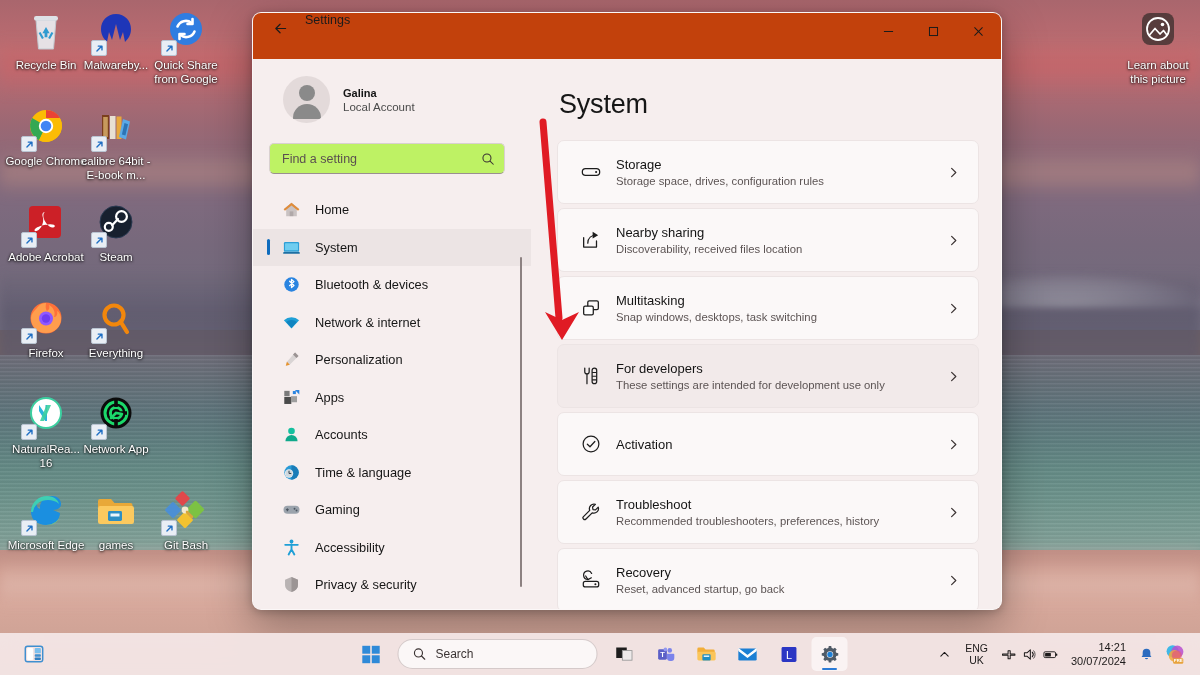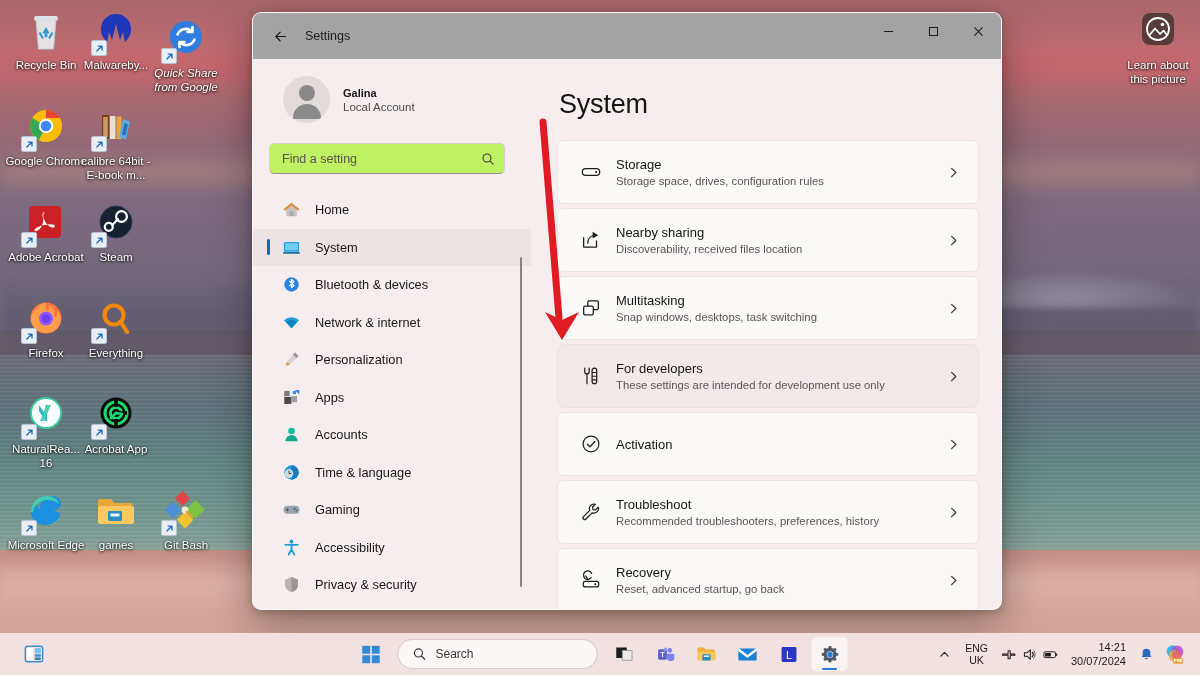--- a/index.html
+++ b/index.html
@@ -86,22 +86,22 @@
 
   
   #settings-window {
     position: absolute; left: 252px; top: 12px; width: 750px; height: 598px;
     background: #f6eeee; border-radius: 9px;
     box-shadow: 0 14px 44px rgba(0,0,0,.34), 0 2px 10px rgba(0,0,0,.22);
     overflow: hidden;
     border: 1px solid rgba(255,255,255,.5);
   }
   .titlebar {
-    height: 46px; display: flex; align-items: center; position: relative;
-    background: #a3a3a3;
+    height: 46px; display: flex; position: relative;
+    background: #c2410c;
   }
   .back-btn {
     width: 34px; height: 30px; margin-left: 10px; border-radius: 5px;
     display: flex; align-items: center; justify-content: center; cursor: default;
   }
   .back-btn svg { width: 17px; height: 17px; }
   .win-title { font-size: 12.5px; color: #1b1b1b; margin-left: 8px; }
   .win-controls { position: absolute; right: 0; top: 0; display: flex; }
   .wc {
     width: 45px; height: 36px; display: flex; align-items: center;
@@ -262,21 +262,21 @@
     <div class="desk-icon" style="left: 75px; top: 8px;">
       <div class="glyph"><svg viewBox="0 0 46 46">
           <path d="M23 6 C14 6 8 13 8 21 c0 6 3 10 6 13 l2 -10 3 8 4 -16 4 16 3 -8 2 10 c3 -3 6 -7 6 -13 C38 13 32 6 23 6 z" fill="#1e36b8"></path>
         </svg><div class="shortcut-badge">
   <svg viewBox="0 0 12 12">
             <path d="M3.2 8.8 L8.4 3.6 M4.6 3.4 H8.7 V7.5" fill="none" stroke="#1f6fc4" stroke-width="1.5" stroke-linecap="round" stroke-linejoin="round"></path>
           </svg>
 </div></div>
     <span class="label">Malwareby...</span>
     </div>
-    <div class="desk-icon" style="left: 145px; top: 16px; font-style: italic;">
+    <div class="desk-icon" style="left: 145px; top: 8px;">
       <div class="glyph"><svg viewBox="0 0 46 46">
           <circle cx="23" cy="21" r="16" fill="#2f7de1"></circle>
           <path d="M14.5 18.5 a9 9 0 0 1 14 -3.6 M31.5 23.5 a9 9 0 0 1 -14 3.6" fill="none" stroke="#ffffff" stroke-width="2.6" stroke-linecap="round"></path>
           <path d="M29.5 11 v5 h-5 M16.5 31 v-5 h5" fill="none" stroke="#ffffff" stroke-width="2.6" stroke-linecap="round" stroke-linejoin="round"></path>
         </svg><div class="shortcut-badge">
   <svg viewBox="0 0 12 12">
             <path d="M3.2 8.8 L8.4 3.6 M4.6 3.4 H8.7 V7.5" fill="none" stroke="#1f6fc4" stroke-width="1.5" stroke-linecap="round" stroke-linejoin="round"></path>
           </svg>
 </div></div>
     <span class="label">Quick Share from Google</span>
@@ -379,21 +379,21 @@
           <circle cx="23" cy="21" r="15.5" fill="#0b0b0b"></circle>
           <circle cx="23" cy="21" r="11" fill="none" stroke="#1bd96a" stroke-width="3"></circle>
           <circle cx="23" cy="21" r="5.6" fill="none" stroke="#1bd96a" stroke-width="3"></circle>
           <path d="M23 6 v9 M34 21 h-9 M23 36 v-9" stroke="#0b0b0b" stroke-width="3.6"></path>
           <path d="M18 26 l5 -5 6 1" fill="none" stroke="#1bd96a" stroke-width="2.6" stroke-linecap="round"></path>
         </svg><div class="shortcut-badge">
   <svg viewBox="0 0 12 12">
             <path d="M3.2 8.8 L8.4 3.6 M4.6 3.4 H8.7 V7.5" fill="none" stroke="#1f6fc4" stroke-width="1.5" stroke-linecap="round" stroke-linejoin="round"></path>
           </svg>
 </div></div>
-    <span class="label">Acrobat App</span>
+    <span class="label">Network App</span>
     </div>
     <div class="desk-icon" style="left: 5px; top: 488px;">
       <div class="glyph"><svg viewBox="0 0 46 46">
           <path d="M37 25 c0 8 -7 12 -14 12 -8 0 -15 -5 -15 -13 0 -5 3 -9 6 -10 -1 3 0 6 3 7 -1 -7 5 -13 12 -13 5 0 9 3 9 8 0 4 -4 6 -8 6 z" fill="#1b8fe0"></path>
           <path d="M8 24 c0 -9 7 -16 16 -16 7 0 11 4 12 8 -3 -3 -7 -4 -11 -4 -8 0 -14 5 -15 12 z" fill="#3ecfb3"></path>
           <path d="M23 37 c8 0 14 -5 14 -11 0 6 -5 11 -12 11 z" fill="#6fd47e"></path>
         </svg><div class="shortcut-badge">
   <svg viewBox="0 0 12 12">
             <path d="M3.2 8.8 L8.4 3.6 M4.6 3.4 H8.7 V7.5" fill="none" stroke="#1f6fc4" stroke-width="1.5" stroke-linecap="round" stroke-linejoin="round"></path>
           </svg>

